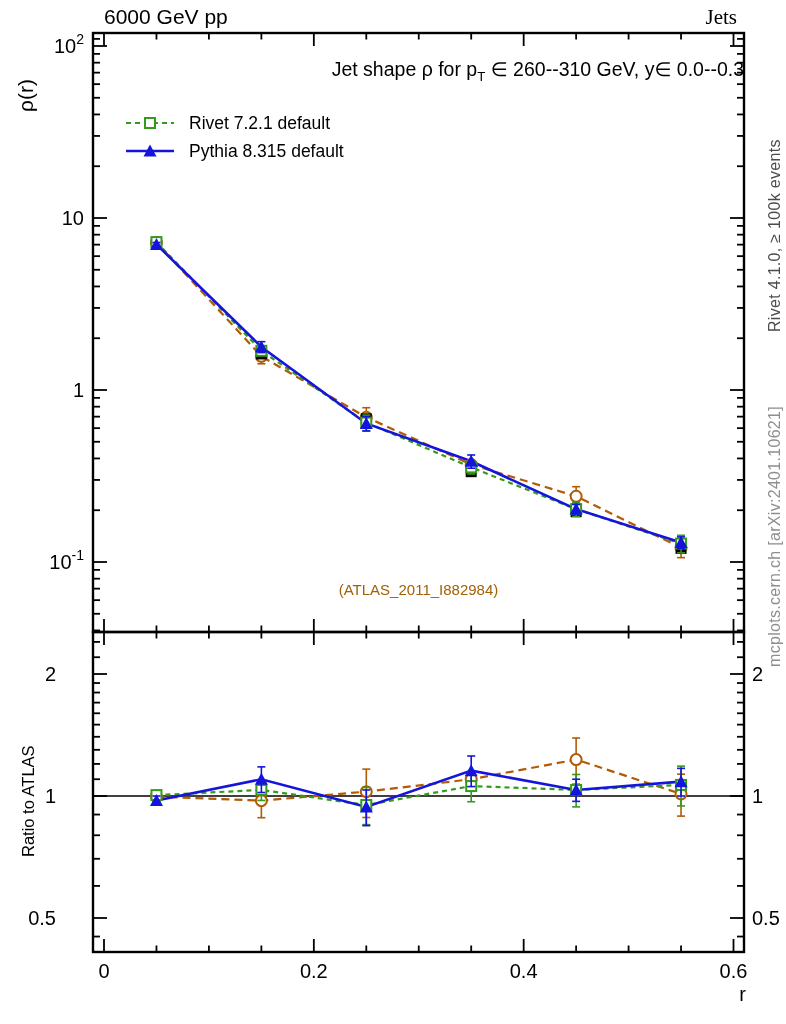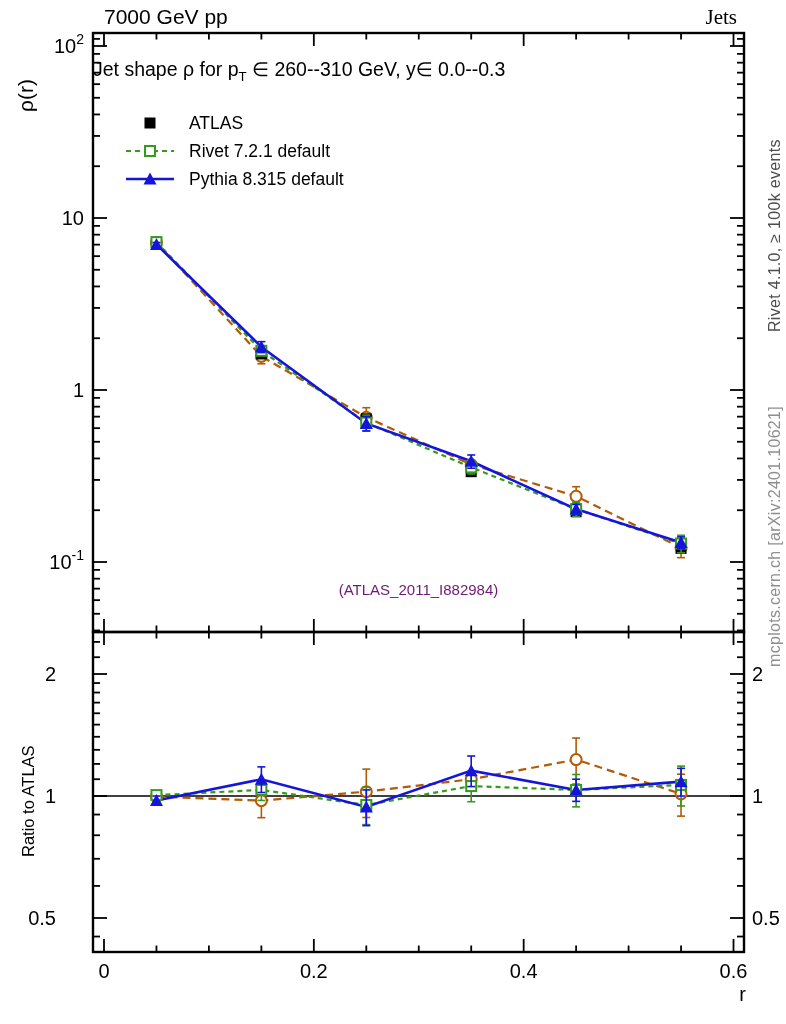--- a/index.html
+++ b/index.html
@@ -4,27 +4,27 @@
 <style>
   html,body{margin:0;padding:0;}
   body{
     width:786px;height:1024px;background:#ffffff;position:relative;overflow:hidden;
     font-family:"Liberation Sans", sans-serif;color:#000;
   }
   .abs{position:absolute;}
   .rot{transform:rotate(-90deg);transform-origin:0 0;white-space:nowrap;}
   #chart{position:absolute;left:0;top:0;}
   .toptitle{font-size:21px;}
-  .plot-title{font-size:19.5px;text-align:left;}
+  .plot-title{font-size:19.5px;text-align:right;}
   .plot-title sub{font-size:0.68em;}
   .legend{display:flex;flex-direction:column;}
   .legend-row{display:flex;align-items:center;height:28px;}
   .legend-row .mk{width:52px;height:16px;margin-right:13px;flex:0 0 auto;}
   .legend-row .lbl{font-size:17.5px;}
-  .watermark{font-size:15px;color:#701a75;text-align:center;}
+  .watermark{font-size:15px;color:#a16207;text-align:center;}
   .side-rivet{font-size:16px;color:#4d4d4d;letter-spacing:.3px;}
   .side-mcplots{font-size:16px;color:#8f8f8f;letter-spacing:.3px;}
   .ratio-ylabel{font-size:16.5px;}
   .ylabel{font-size:21px;}
   .xlabel{font-size:20px;text-align:right;}
   svg text{font-family:"Liberation Sans", sans-serif;}
 </style>
 </head>
 <body>
 
@@ -401,34 +401,28 @@
         <line x1="572.1265000000001" y1="801.3610884056868" x2="580.1265000000001" y2="801.3610884056868" stroke="#1414dd" stroke-width="1.6"></line>
         <path d="M 576.1265000000001 783.4450463375988 L 582.6265000000001 795.4450463375988 L 569.6265000000001 795.4450463375988 Z" fill="#1414dd"></path>
         <line x1="681.0435000000001" y1="768.3659593633411" x2="681.0435000000001" y2="796" stroke="#1414dd" stroke-width="1.6"></line>
         <line x1="677.0435000000001" y1="768.3659593633411" x2="685.0435000000001" y2="768.3659593633411" stroke="#1414dd" stroke-width="1.6"></line>
         <line x1="677.0435000000001" y1="796" x2="685.0435000000001" y2="796" stroke="#1414dd" stroke-width="1.6"></line>
         <path d="M 681.0435000000001 775.1412047942899 L 687.5435000000001 787.1412047942899 L 674.5435000000001 787.1412047942899 Z" fill="#1414dd"></path>
       </g>
     </g>
   </svg>
 
-<div class="abs toptitle" style="left:104px;top:5px;">7000 GeV pp</div>
+<div class="abs toptitle" style="left:104px;top:5px;">6000 GeV pp</div>
 <div class="abs toptitle" style="left:93px;top:5px;width:644px;text-align:right;font-family:Liberation Serif, serif;">Jets</div>
 
 <div class="abs rot ylabel" style="left:14px;top:112px;">ρ(r)</div>
 
 <div class="abs plot-title" style="left:93px;top:58px;width:651px;"><span>Jet shape ρ for p</span><sub>T</sub><span> ∈ 260--310 GeV, y∈ 0.0--0.3</span></div>
 
 <div class="abs legend" style="left:124px;top:109px;">
-  <div class="legend-row">
-    <svg class="mk" viewBox="0 0 52 16">
-        <rect x="20.5" y="2.5" width="11" height="11" fill="#000000"></rect>
-      </svg>
-    <span class="lbl">ATLAS</span>
-  </div>
   <div class="legend-row">
     <svg class="mk" viewBox="0 0 52 16">
         <line x1="2" y1="8" x2="50" y2="8" stroke="#339a1a" stroke-width="2.2" stroke-dasharray="5,4"></line>
         <rect x="21" y="3" width="10" height="10" fill="#fff" stroke="#339a1a" stroke-width="2"></rect>
       </svg>
     <span class="lbl">Rivet 7.2.1 default</span>
   </div>
   <div class="legend-row">
     <svg class="mk" viewBox="0 0 52 16">
         <line x1="2" y1="8" x2="50" y2="8" stroke="#1414dd" stroke-width="2.6"></line>

